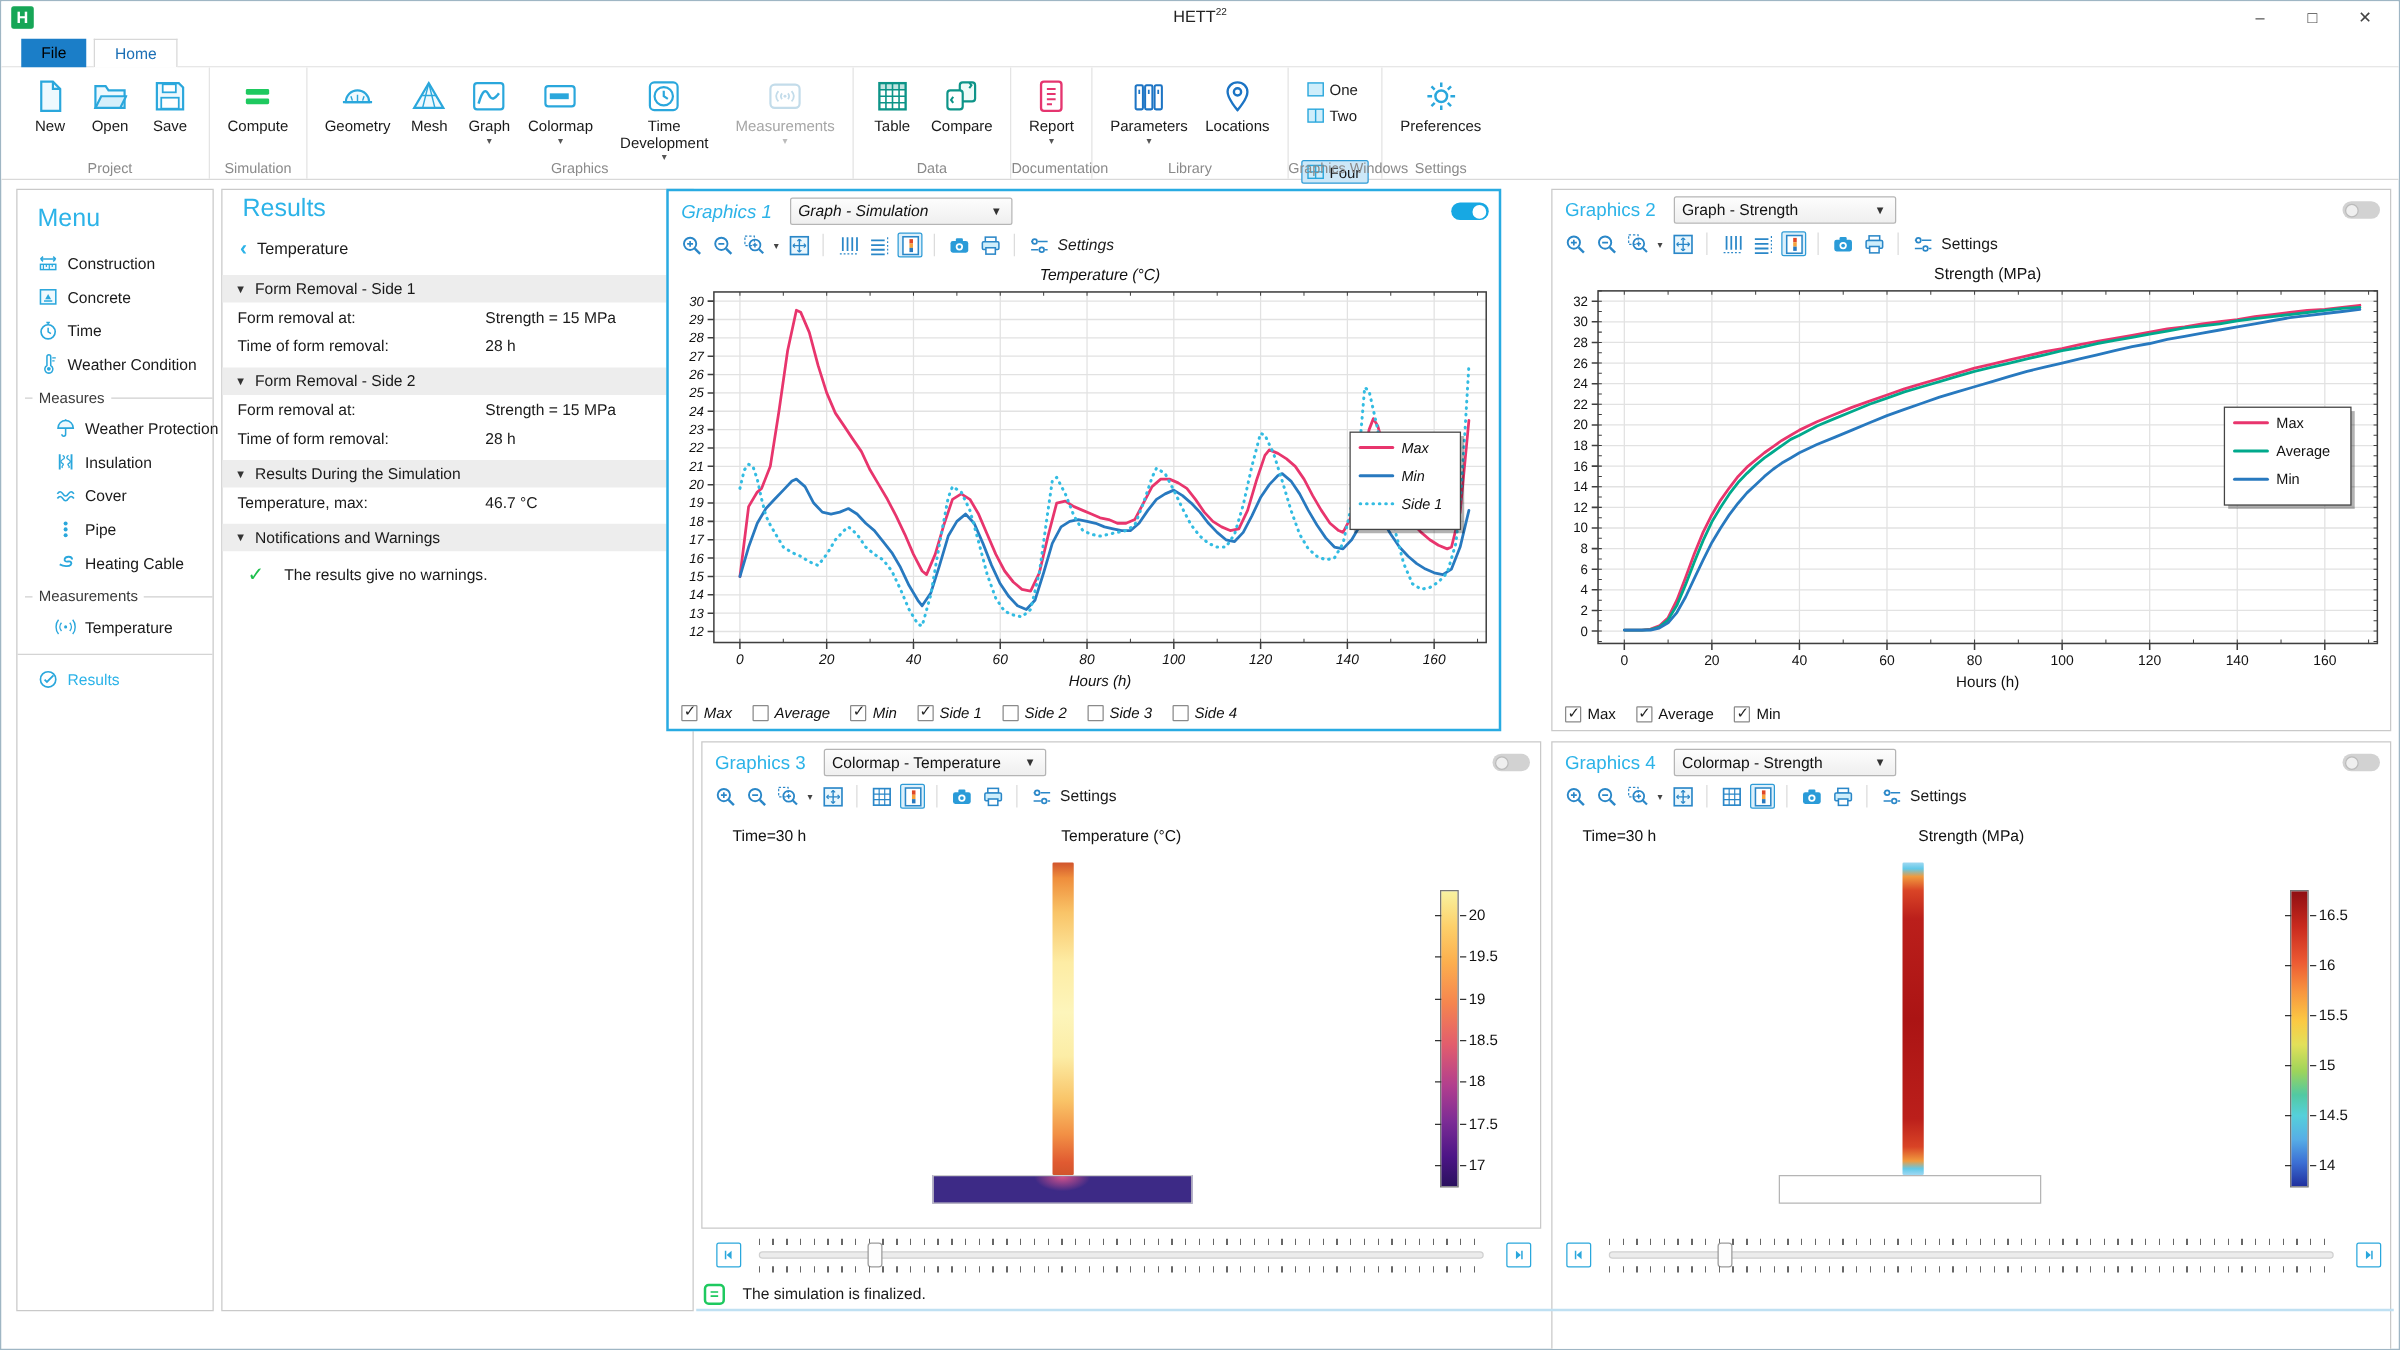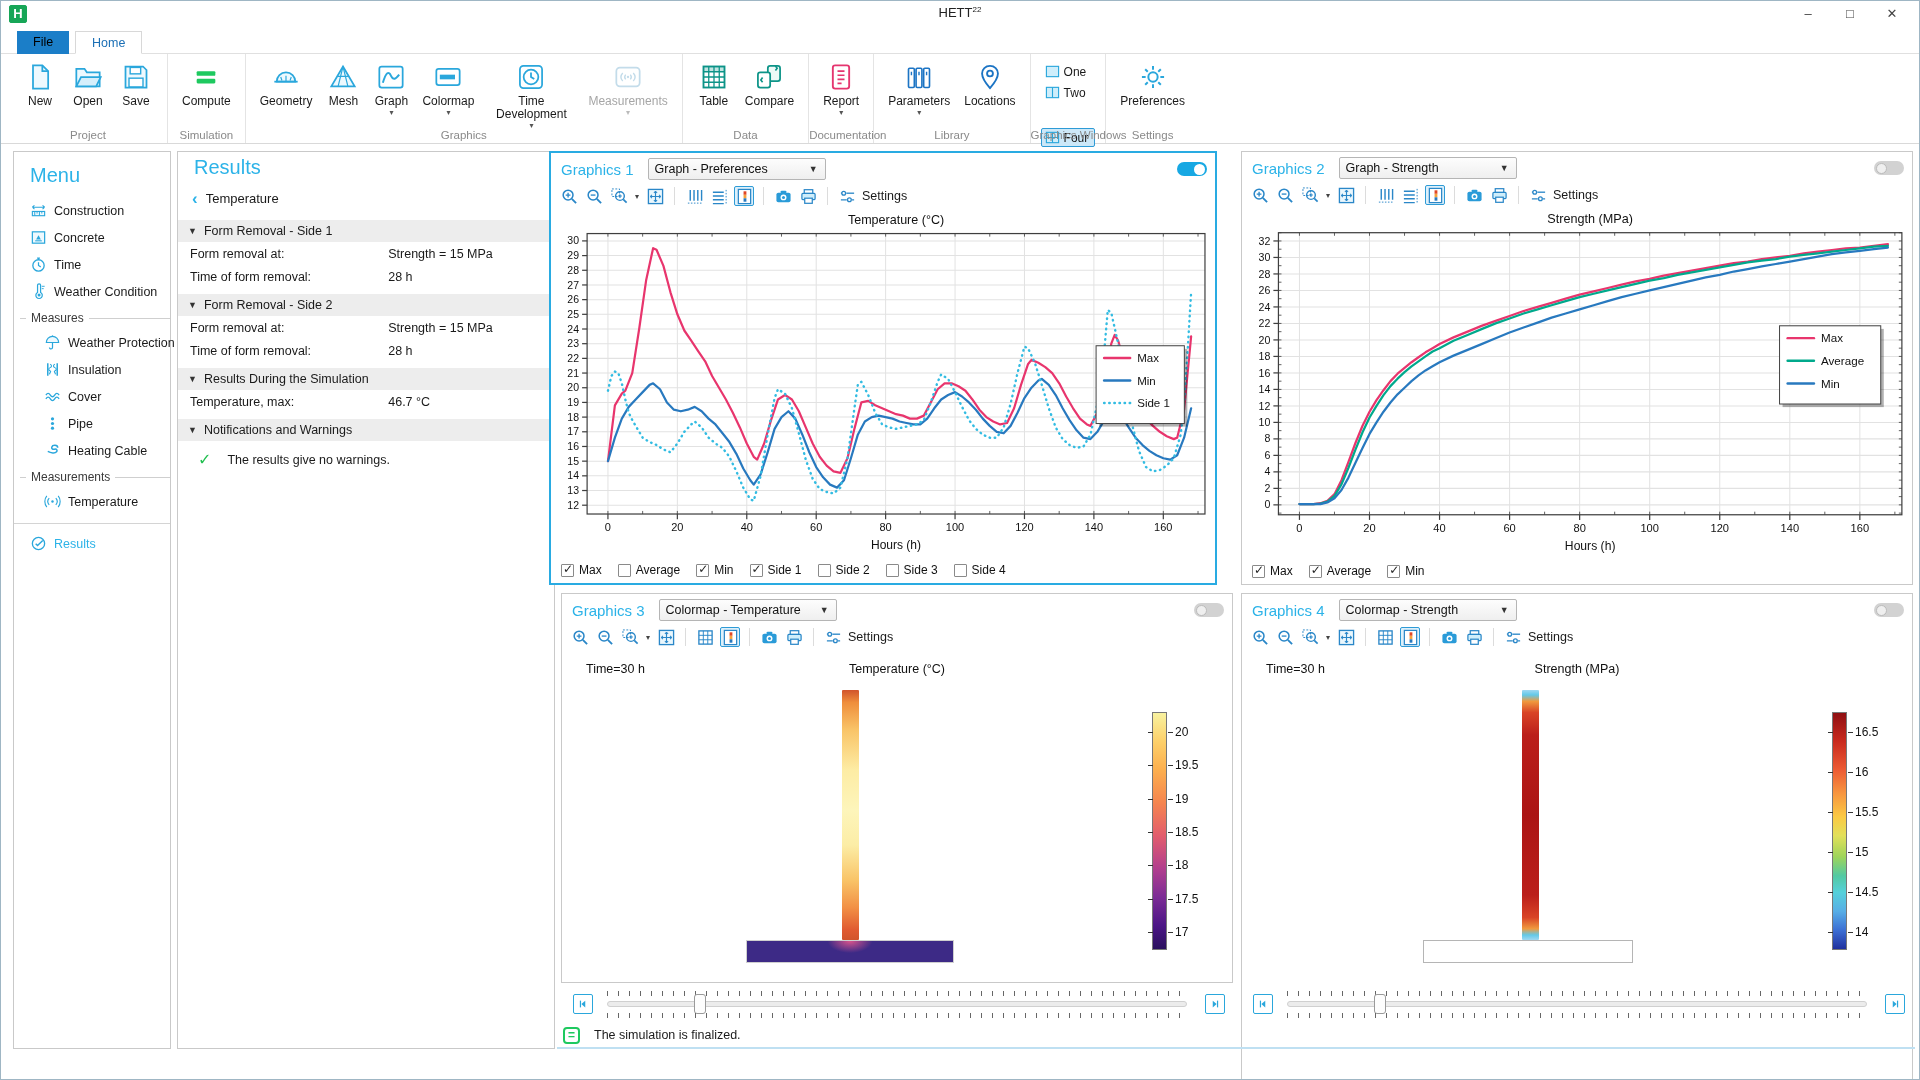--- a/index.html
+++ b/index.html
@@ -533,25 +533,25 @@
           <span class="tri">▼</span>
           <span>Notifications and Warnings</span>
         </div>
         <div class="noticerow">
           <span class="chk">✓</span>
           <span>The results give no warnings.</span>
         </div>
       </div>
   </div>
 
-  <div class="gpanel selected" id="gp0" style="left:548px;top:150px;width:668px;height:434px;">
+  <div class="gpanel selected" id="gp0" style="left:532px;top:150px;width:668px;height:434px;font-style:italic;">
       <div class="ghead">
         <span class="gtitle">Graphics 1</span>
         <div class="gdrop">
-          <span>Graph - Preferences</span>
+          <span>Graph - Simulation</span>
           <span class="dcaret">▼</span>
         </div>
         <div class="gtoggle on">
           <span class="gknob"></span>
         </div>
       </div>
       <div class="gtoolbar">
         <div class="tico">
           <svg viewBox="0 0 18 18" fill="none" xmlns="http://www.w3.org/2000/svg">
             <circle cx="7.5" cy="7.5" r="5.2" stroke="#2a87c8" stroke-width="1.6"></circle>

